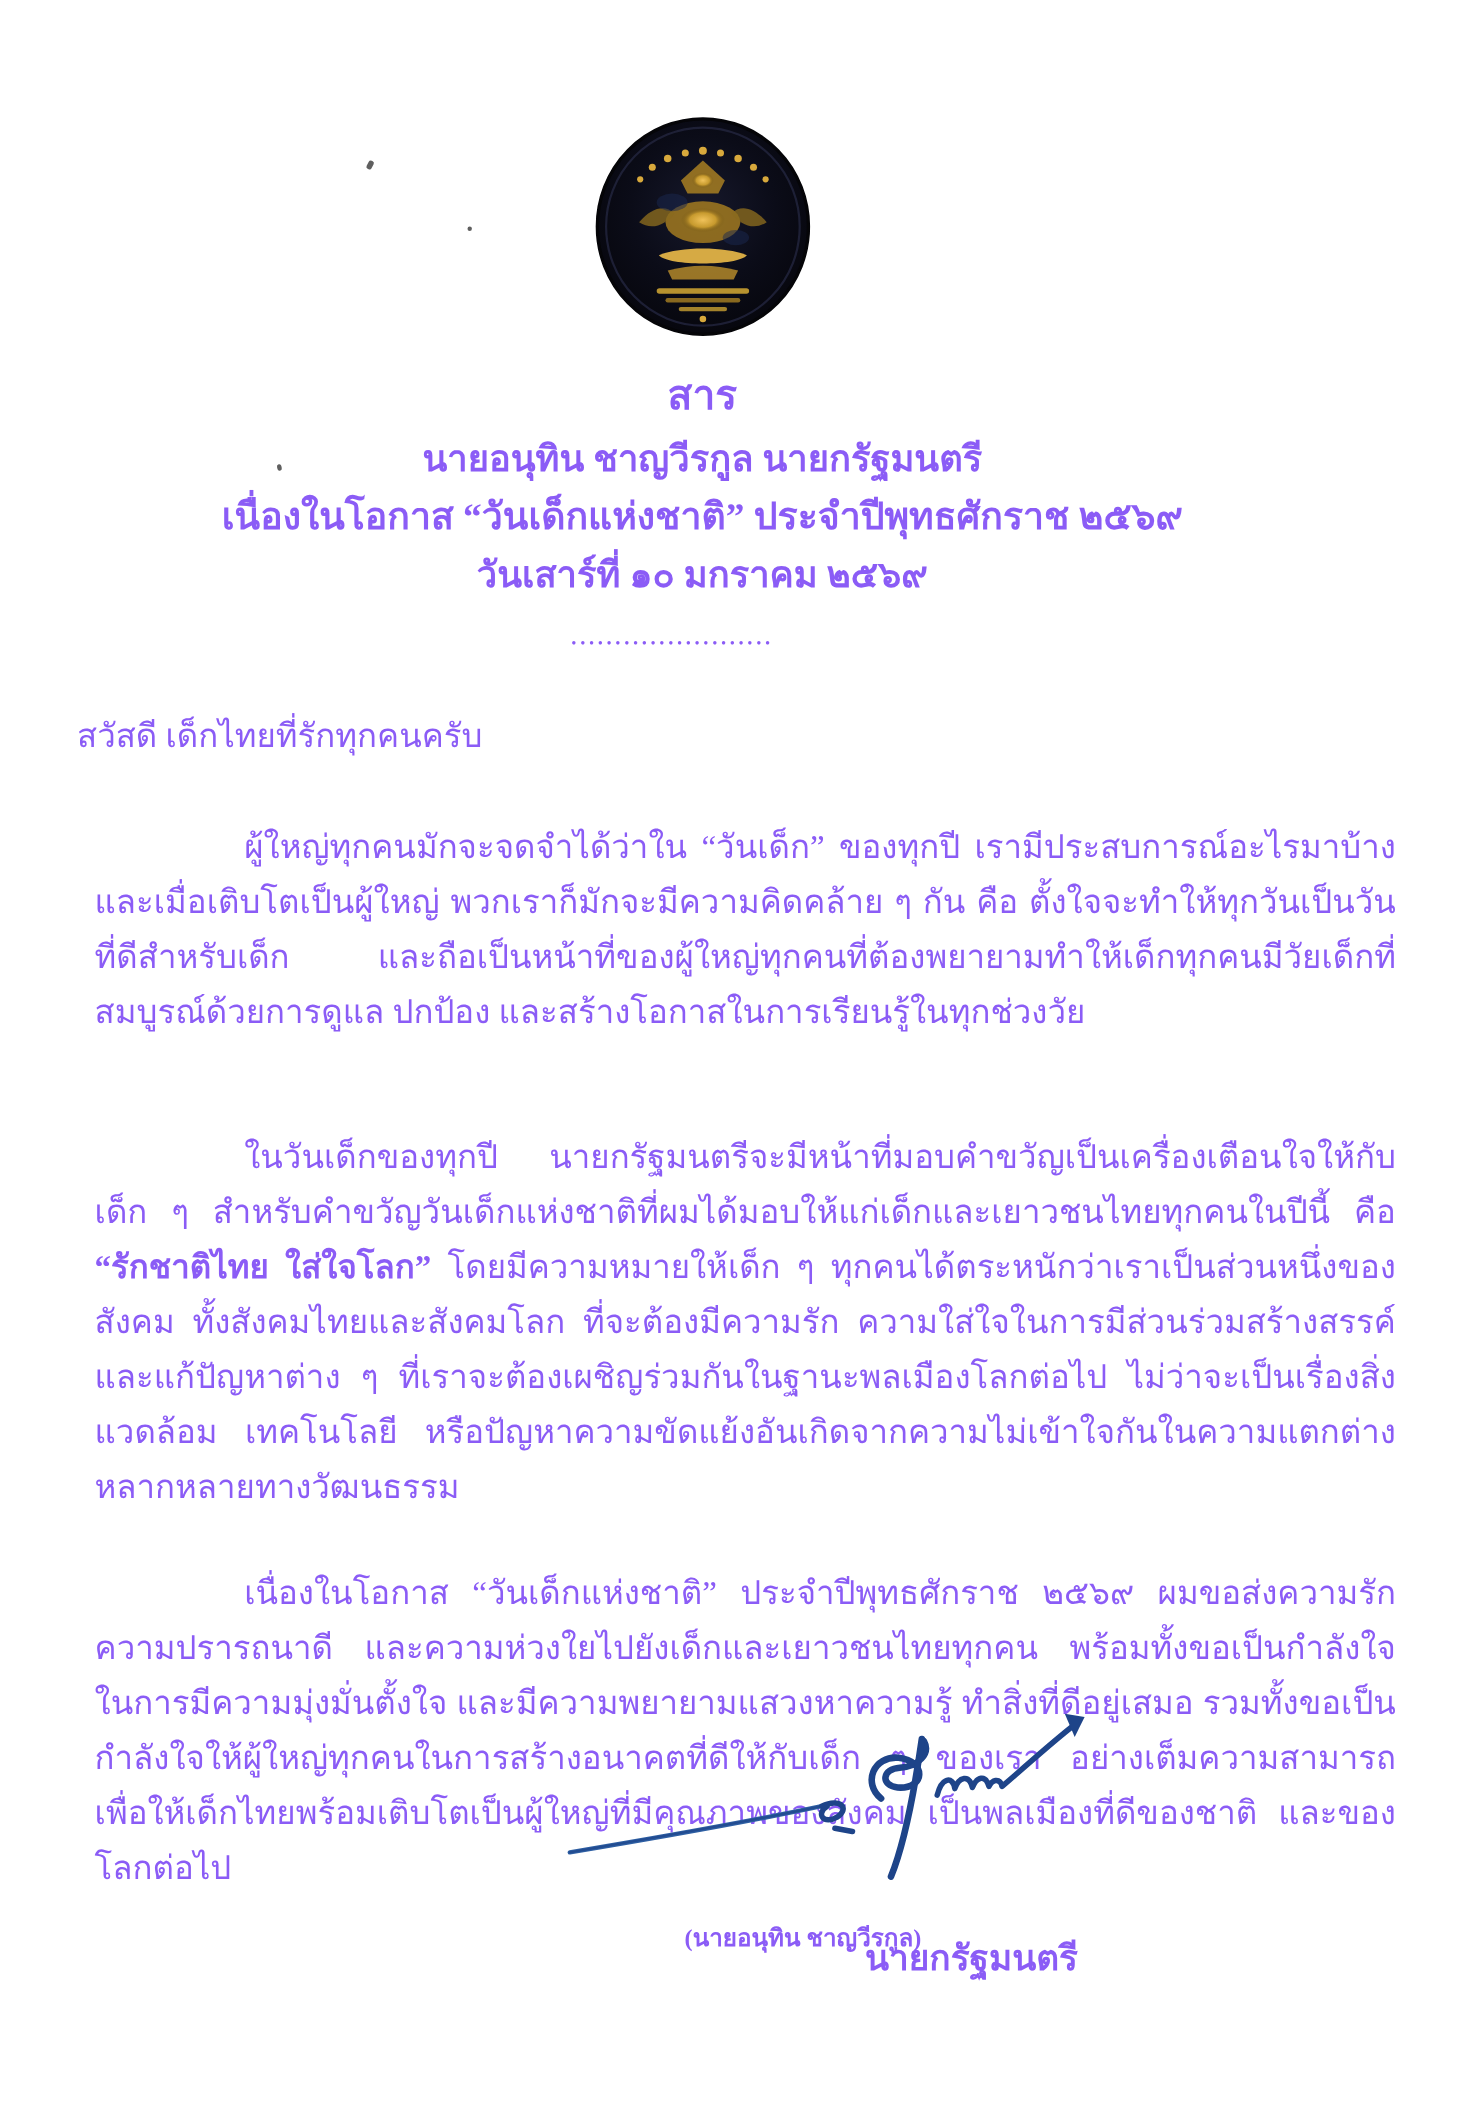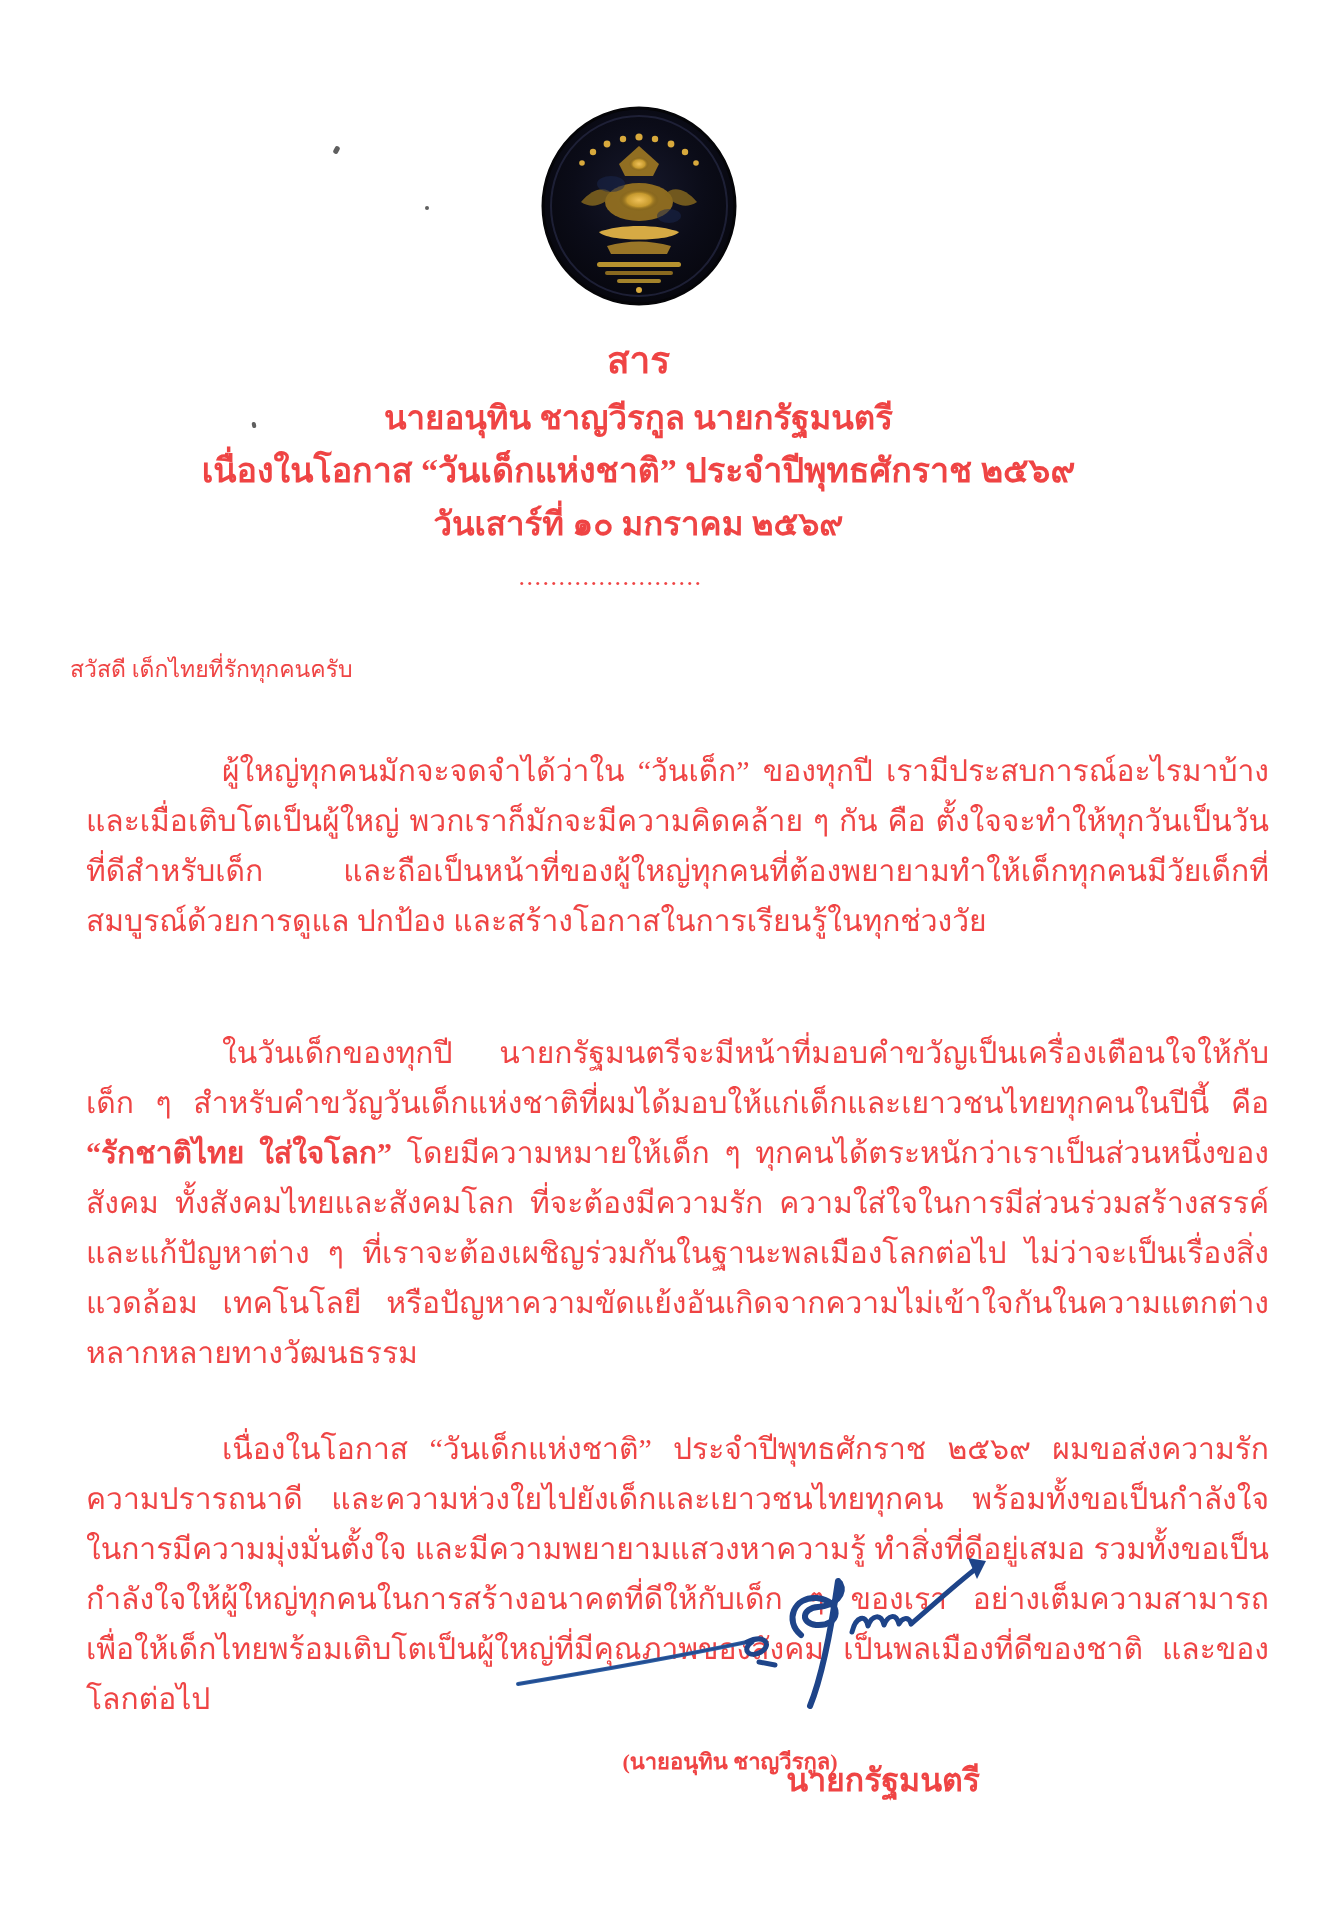--- a/index.html
+++ b/index.html
@@ -3,21 +3,21 @@
 <meta charset="utf-8">
 <style>
   html,body{margin:0;padding:0;background:#e9e9e9;}
   .page{
     position:relative;
     width:1343px;height:1921px;
     margin:0 auto;
     background:#ffffff;
     overflow:hidden;
     font-family:"Liberation Serif", serif;
-    color:#ef4444;
+    color:#8b5cf6;
   }
   
   .doc-header{
     text-align:center;
     transform:translateX(-33px);
     padding-top:106px;
   }
   .seal{line-height:0;}
   .seal svg{display:inline-block;}
   .doc-title{
@@ -33,21 +33,21 @@
     font-size:26px;line-height:22px;letter-spacing:1.5px;
     transform:translateX(-28px);
     font-family:"Liberation Serif", serif;
   }
   
   .doc-body{
     padding:0 58px 0 70px;
   }
   .greeting{
     margin:56px 0 0 0;
-    font-size:23px;line-height:52px;
+    font-size:30px;line-height:52px;
   }
   .para{
     margin:16px;
     font-size:30px;line-height:50px;
     text-align:justify;
     text-align-last:left;
     text-indent:136px;
   }
   .para-1{margin-top:50px;}
   .para-2{margin-top:82px;}

